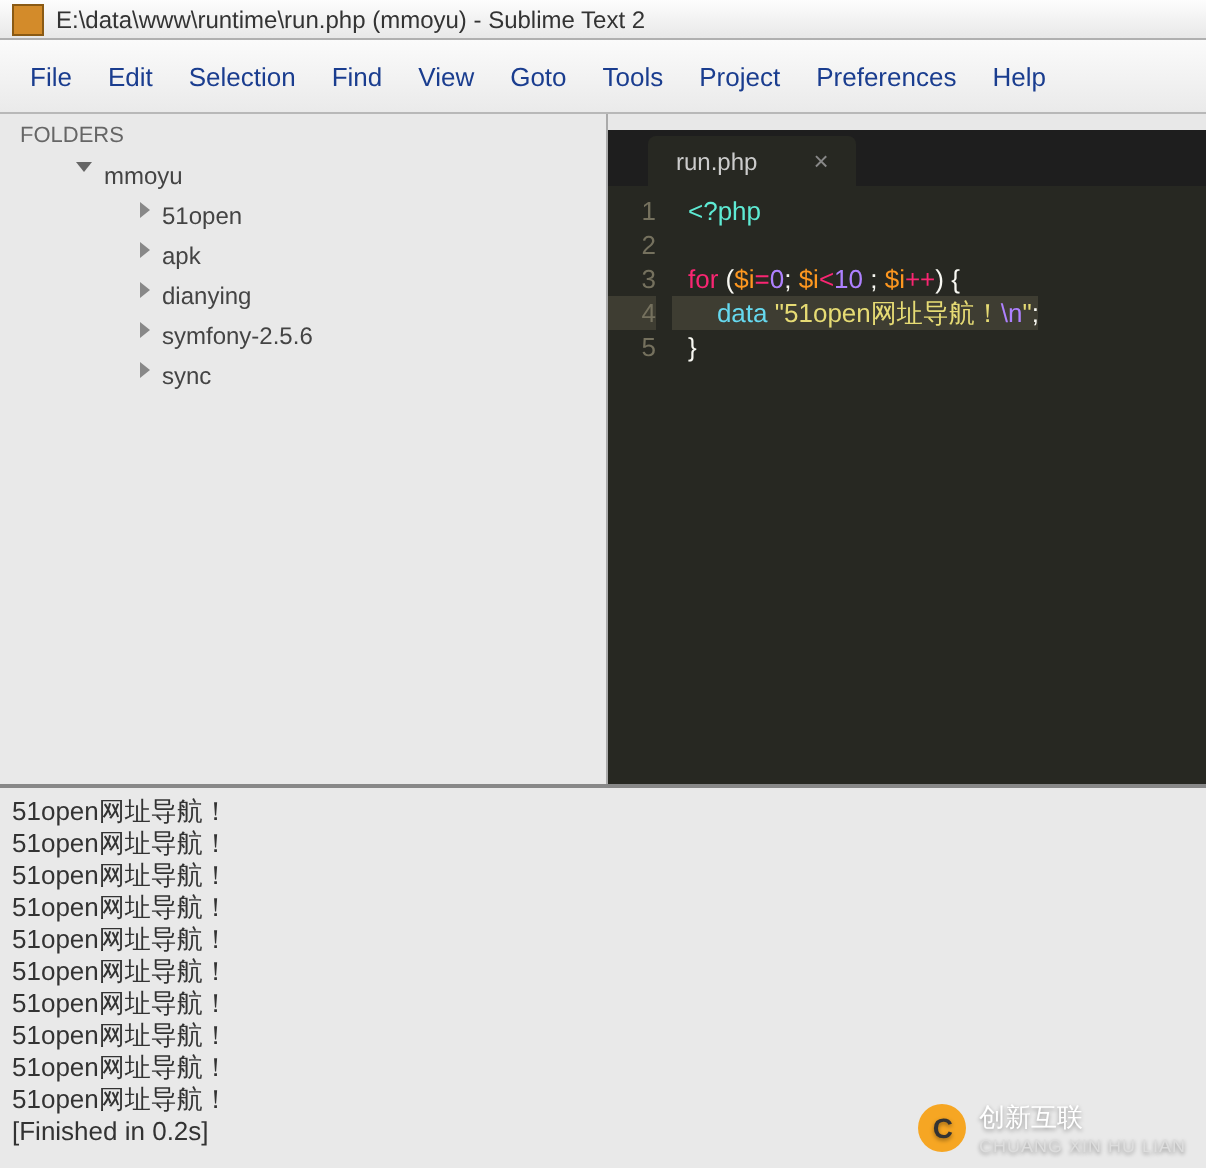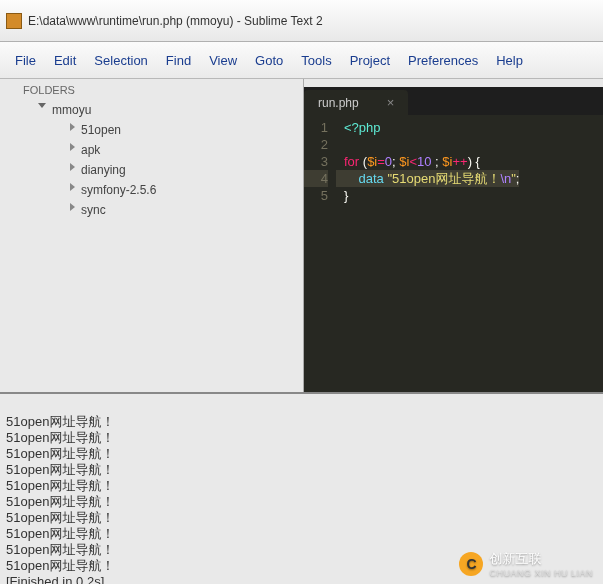--- a/index.html
+++ b/index.html
@@ -1,36 +1,36 @@
 <!DOCTYPE html>
 <html><head>
   <meta charset="utf-8">
   <style>
     * { margin: 0; padding: 0; box-sizing: border-box; font-family: "Microsoft YaHei", Tahoma, sans-serif; }
     body { width: 603px; height: 584px; background: #d4d4d4; display: flex; flex-direction: column; position: relative; overflow: hidden; }
     
-    .title-bar { background: linear-gradient(to bottom, #fdfdfd, #e8e8e8); height: 42px; border-bottom: 1px solid #b0b0b0; display: flex; align-items: center; padding: 0 6px; font-size: 12px; color: #333; }
+    .title-bar { background: linear-gradient(to bottom, #fdfdfd, #e8e8e8); height: 20px; border-bottom: 1px solid #b0b0b0; display: flex; align-items: center; padding: 0 6px; font-size: 12px; color: #333; }
     .title-icon { width: 16px; height: 16px; background: #d38b2a; margin-right: 6px; border: 1px solid #8a5a14; display:inline-block; }
     
     .menu-bar { background: linear-gradient(to bottom, #fbfbfb, #eaeaea); height: 37px; border-bottom: 1px solid #b8b8b8; display: flex; align-items: center; padding: 0 6px; font-size: 13px; color: #1a3d8f; }
     .menu-item { padding: 2px 9px; cursor: pointer; }
     
     .main-area { display: flex; flex: 1; min-height: 0; border-bottom: 2px solid #888; }
     
     .sidebar { width: 304px; background: #e9e9e9; border-right: 1px solid #aaa; display: flex; flex-direction: column; font-size: 12px; color: #444; }
-    .sidebar-title { padding: 5px 10px; font-size: 11px; text-transform: uppercase; color: #666; margin-left: 13px; }
+    .sidebar-title { padding: 5px 10px; font-size: 11px; text-transform: uppercase; color: #666; }
     .tree { padding: 2px 0; }
     .tree-row { display: flex; height: 20px; padding-left: 12px; cursor: pointer; margin-left: 26px; }
     .tree-row.child { padding-left: 44px; }
     .disclosure { width: 0; height: 0; margin-right: 6px; }
     .disclosure.expanded { border-top: 5px solid #666; border-left: 4px solid transparent; border-right: 4px solid transparent; }
     .disclosure.collapsed { border-left: 5px solid #888; border-top: 4px solid transparent; border-bottom: 4px solid transparent; }
     
     .editor-pane { flex: 1; background: #e8e8e8; display: flex; flex-direction: column; }
-    .tab-bar { background: #1e1e1e; height: 28px; display: flex; align-items: flex-end; margin-top: 8px; }
+    .tab-bar { background: #1e1e1e; height: 28px; display: flex; align-items: flex-end; padding-left: 20px; margin-top: 8px; }
     .tab { background: #272822; color: #ccc; font-size: 12px; padding: 5px 14px; border-top-left-radius: 4px; border-top-right-radius: 4px; display: flex; align-items: center; gap: 28px; position: relative; }
     .tab-close { color: #888; font-size: 13px; cursor: pointer; }
     
     .editor { flex: 1; background: #272822; display: flex; font-family: Consolas, monospace; font-size: 13px; line-height: 17px; }
     .gutter { background: #272822; color: #75715e; width: 32px; text-align: right; padding: 4px 8px 4px 0; user-select: none; }
     .gutter .ln { height: 17px; }
     .gutter .hl { background: #3e3d32; }
     .code-area { padding: 4px 0 4px 8px; color: #f8f8f2; position: relative; }
     .code-area .line { height: 17px; white-space: pre; }
     .code-area .hl-line { background: #3e3d32; position: absolute; left:0; right:0; height:17px; z-index:0; }
@@ -38,21 +38,21 @@
     .t-tag { color: #5eead4; }
     .t-kw { color: #f92672; }
     .t-var { color: #fd971f; }
     .t-op { color: #f92672; }
     .t-num { color: #ae81ff; }
     .t-str { color: #e6db74; }
     .t-func { color: #66d9ef; }
     .t-punc { color: #f8f8f2; }
     .t-esc { color: #ae81ff; }
     
-    .console { height: 190px; background: #e9e9e9; font-family: Consolas, monospace; font-size: 13px; line-height: 16px; color: #333; padding: 20px 6px; overflow: hidden; }
+    .console { height: 190px; background: #e9e9e9; font-family: Consolas, monospace; font-size: 13px; line-height: 16px; color: #333; padding: 4px 6px; overflow: hidden; }
     .console .row { white-space: pre; }
     
     .watermark { position: absolute; bottom: 6px; right: 10px; display: flex; align-items: center; gap: 6px; color: #fff; font-size: 13px; text-shadow: 0 1px 2px rgba(0,0,0,0.4); }
     .watermark-logo { width: 24px; height: 24px; background: #f6a623; border-radius: 50%; display:flex; align-items:center; justify-content:center; color:#333; font-weight:bold; font-size:14px; }
     .watermark-sub { font-size: 9px; color: #ddd; letter-spacing: 0.5px; }
   </style>
 </head>
 <body>
 
 <div class="title-bar">

